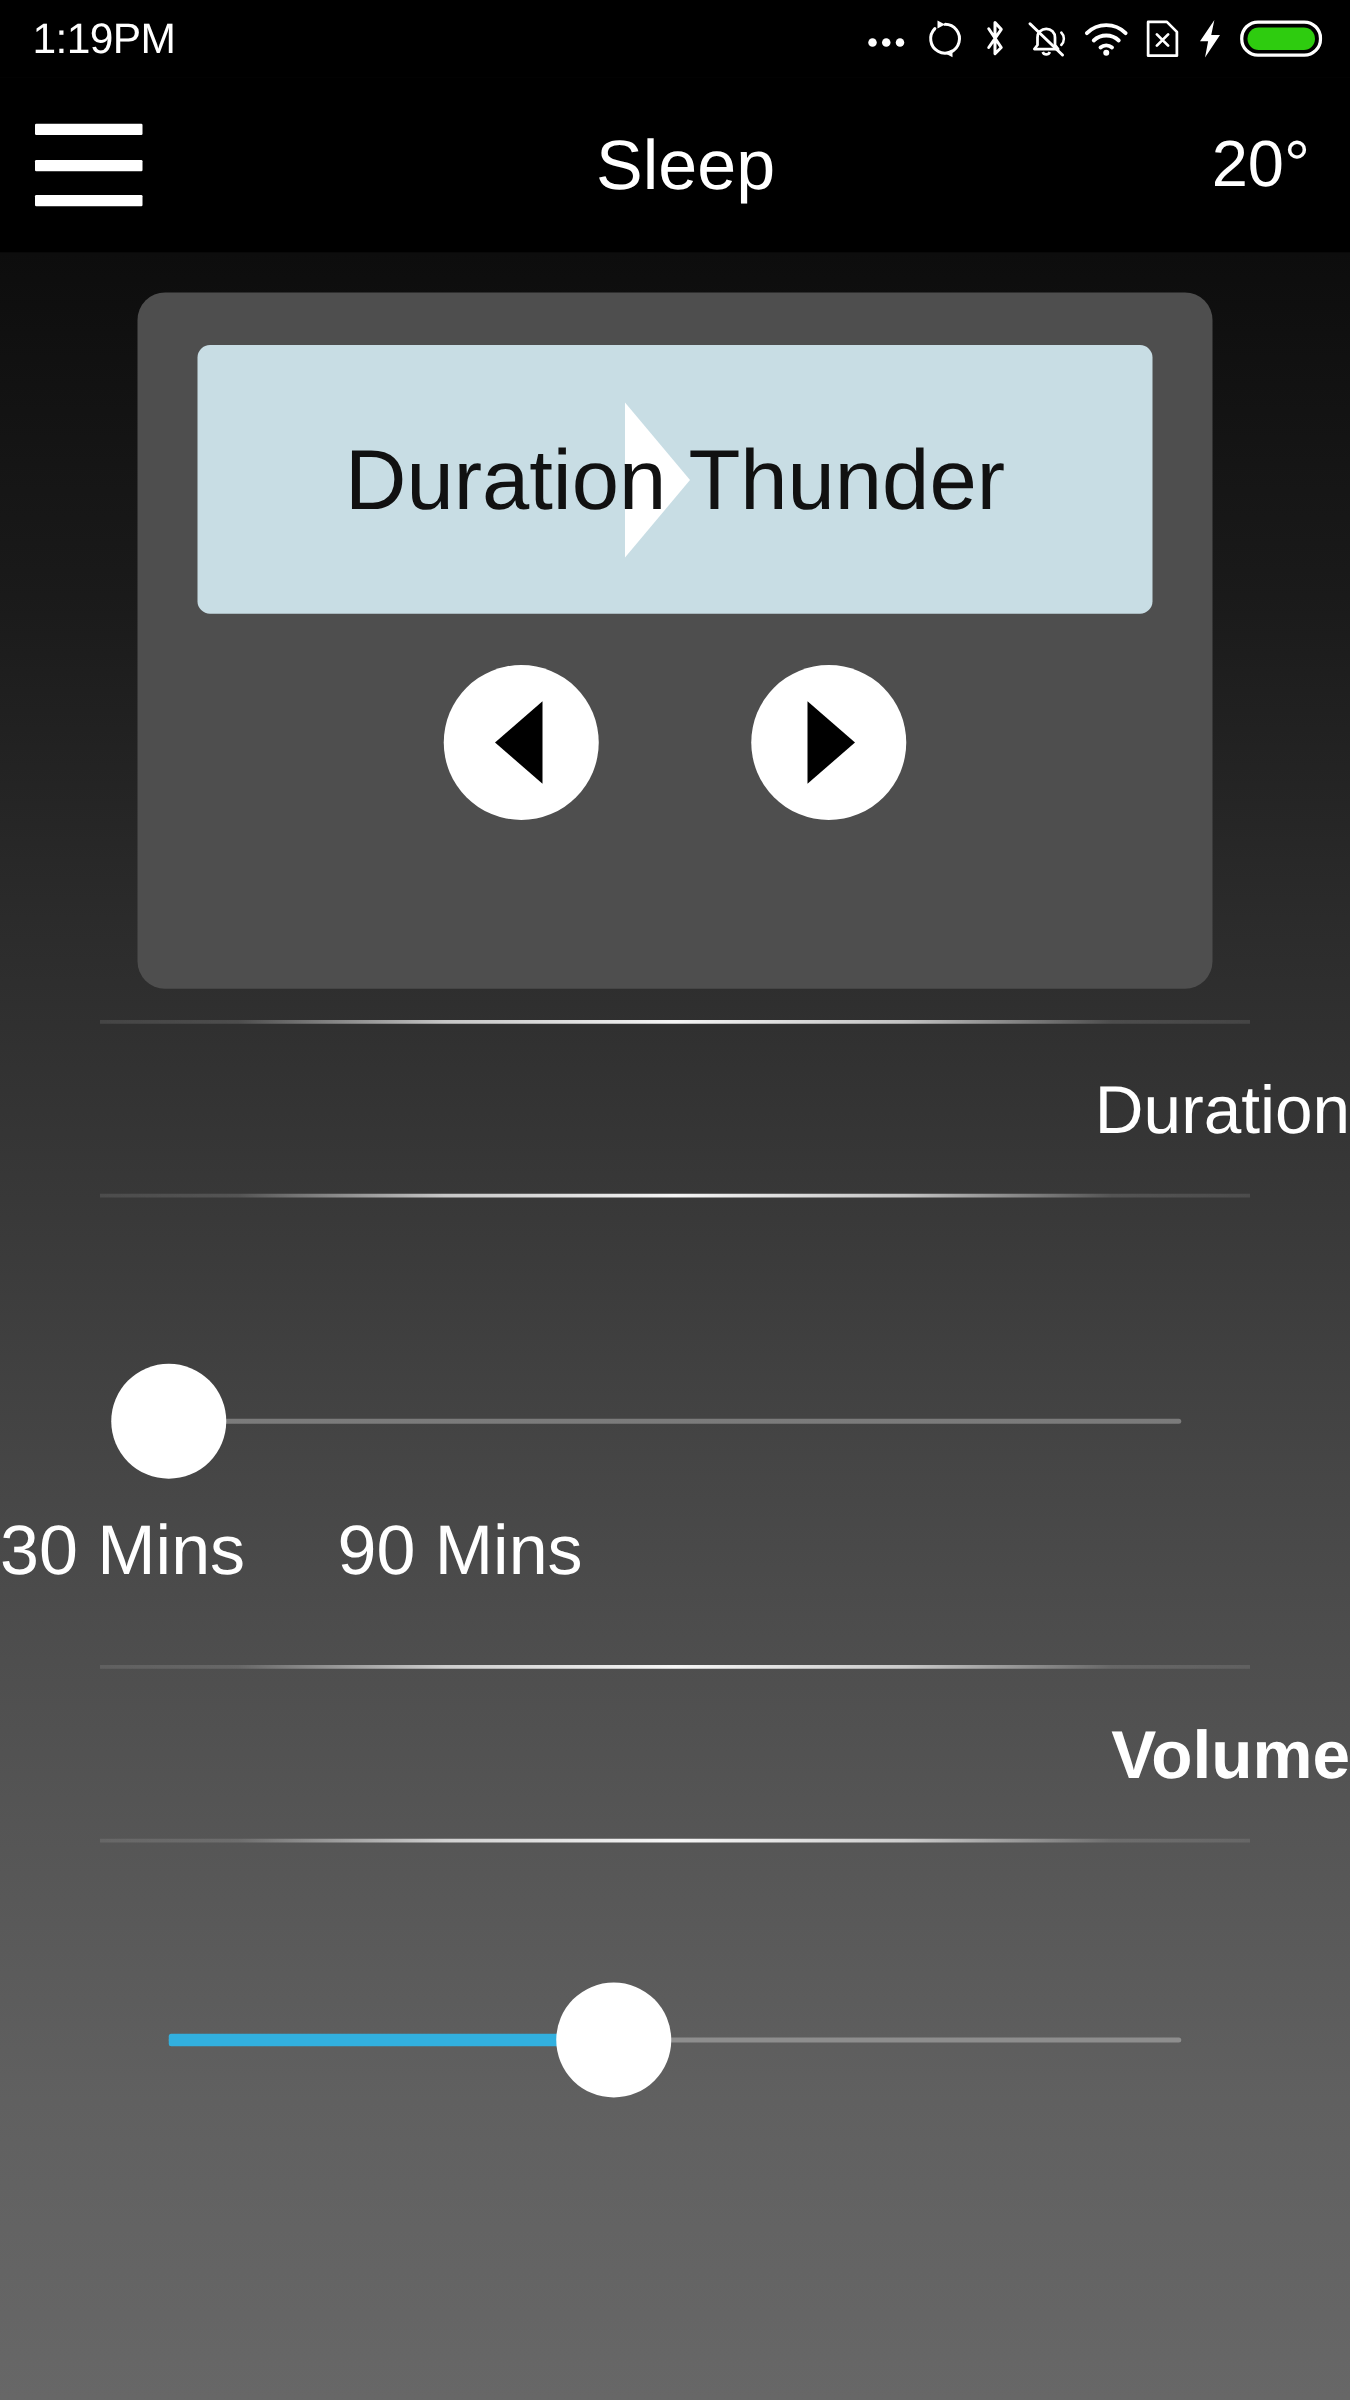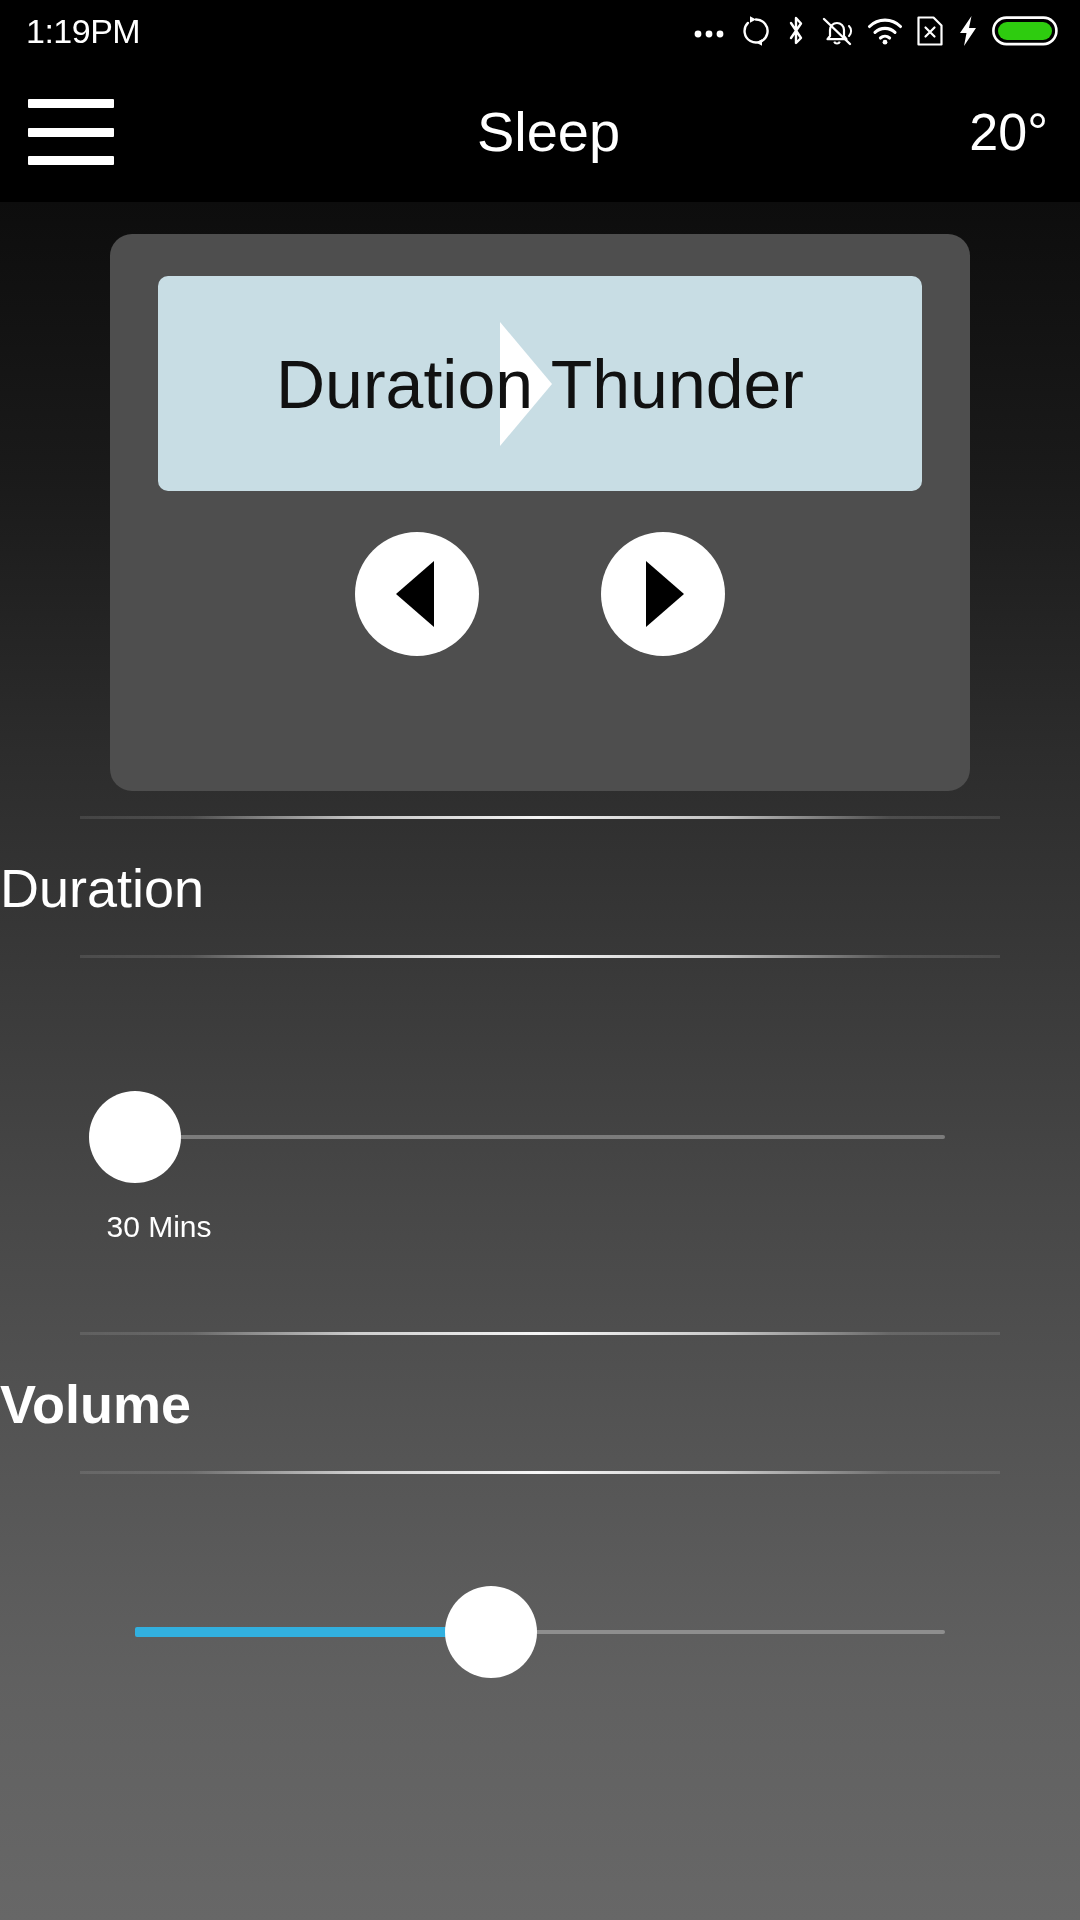--- a/index.html
+++ b/index.html
@@ -160,21 +160,21 @@
     background:linear-gradient(90deg,
       rgba(255,255,255,0.10) 0%,
       rgba(255,255,255,0.14) 12%,
       rgba(255,255,255,0.72) 30%,
       rgba(255,255,255,0.95) 50%,
       rgba(255,255,255,0.70) 70%,
       rgba(255,255,255,0.14) 88%,
       rgba(255,255,255,0.10) 100%);
   }
   .section-label {
-    text-align:left;
+    text-align:right;
     color:#ffffff;
     font-size:54px;
     line-height:1;
     padding:42px 0 40px 0;
   }
 
   
   .slider-row { position:absolute; left:0; width:1080px; height:110px; }
   .track-line {
     position:absolute; left:135px; top:50%;
@@ -197,25 +197,24 @@
     border-radius:50%;
     background:#ffffff;
   }
 
   .tick-row {
     position:absolute; left:0; width:1080px;
     display:flex;
   }
   .tick {
     color:#ffffff;
-    font-size:30px;
-    line-height:1;
-    text-align:center;
+    font-size:56px;
+    line-height:1;
+    text-align:left;
     flex:0 0 auto;
-    margin-left:24px;
   }
 </style>
 </head>
 <body>
 
 <div class="phone">
 
   <div class="statusbar">
     <div class="status-time">1:19PM</div>
 
@@ -320,20 +319,21 @@
       <div class="rule"></div>
     </div>
 
     <div class="slider-row" style="top:880px;">
       <div class="track-line"></div>
       <div class="thumb" style="left:135px;"></div>
     </div>
 
     <div class="tick-row" style="top:1010px;">
       <div class="tick" style="width:270px;">30 Mins</div>
+      <div class="tick" style="width:270px;">90 Mins</div>
     </div>
 
     <div class="section-head" style="top:1010px;font-weight:bold;">
       <div class="rule" style="margin-top:120px;"></div>
       <div class="section-label">Volume</div>
       <div class="rule"></div>
     </div>
 
     <div class="slider-row" style="top:1375px;">
       <div class="track-line"></div>

